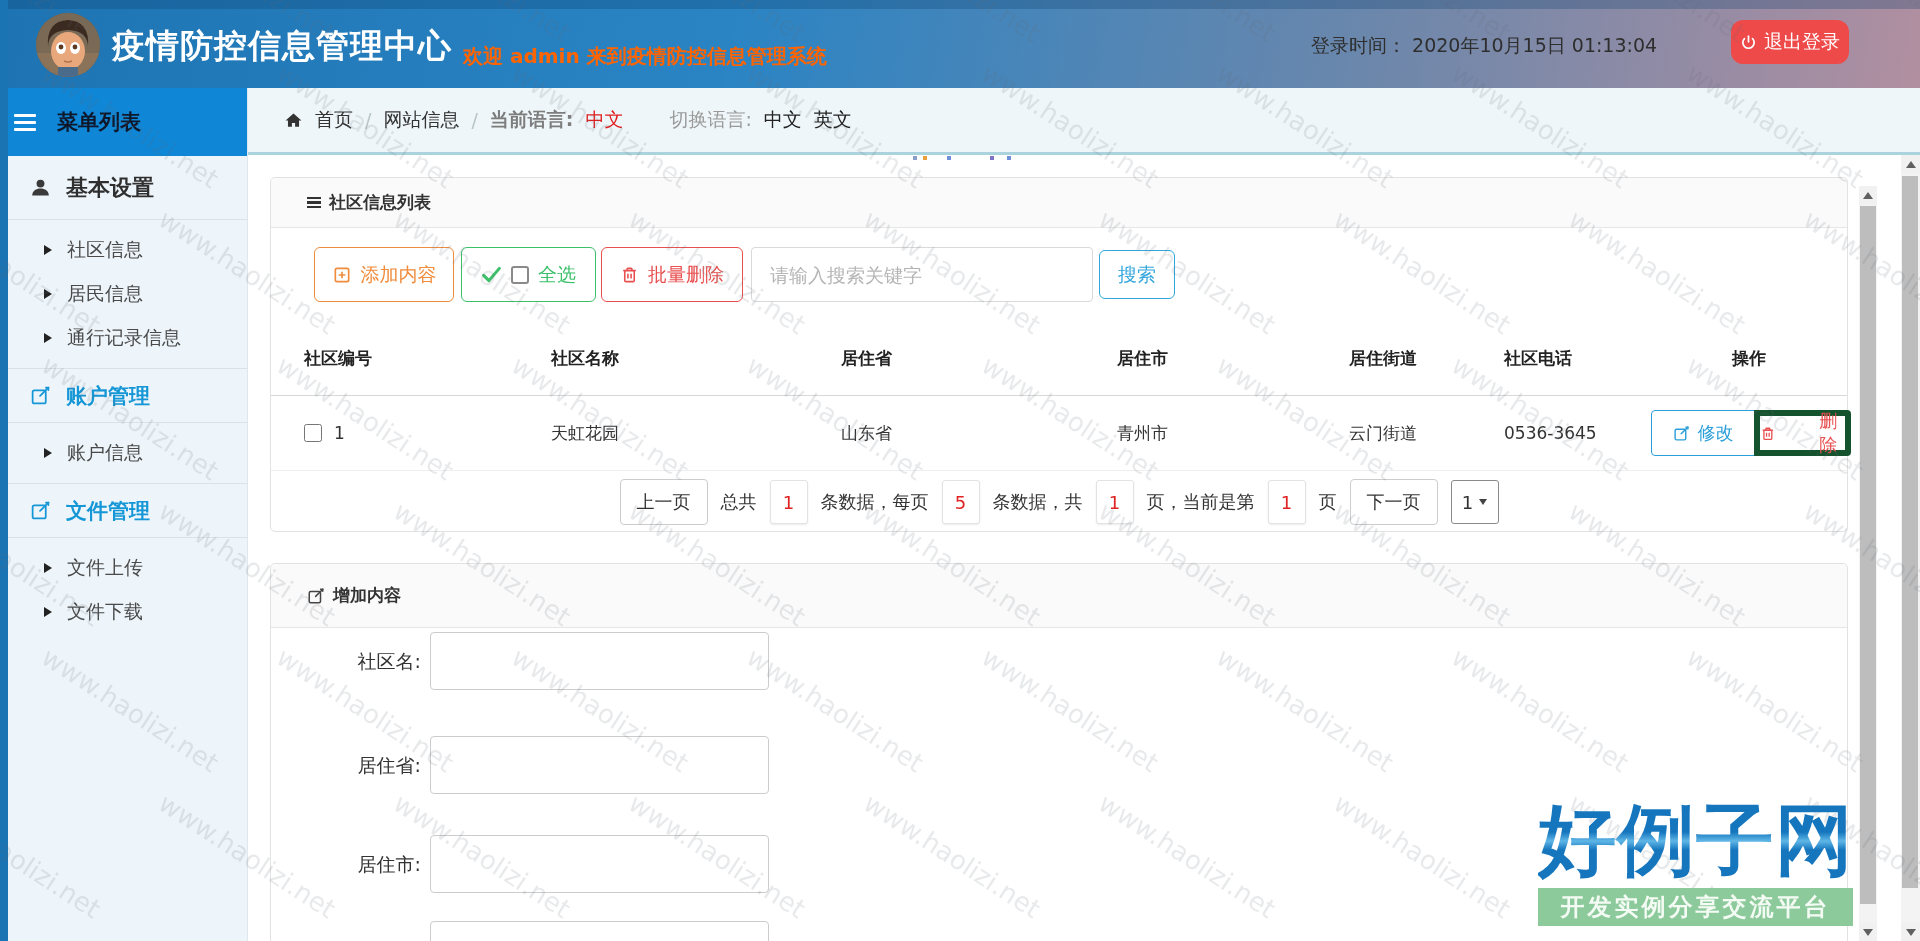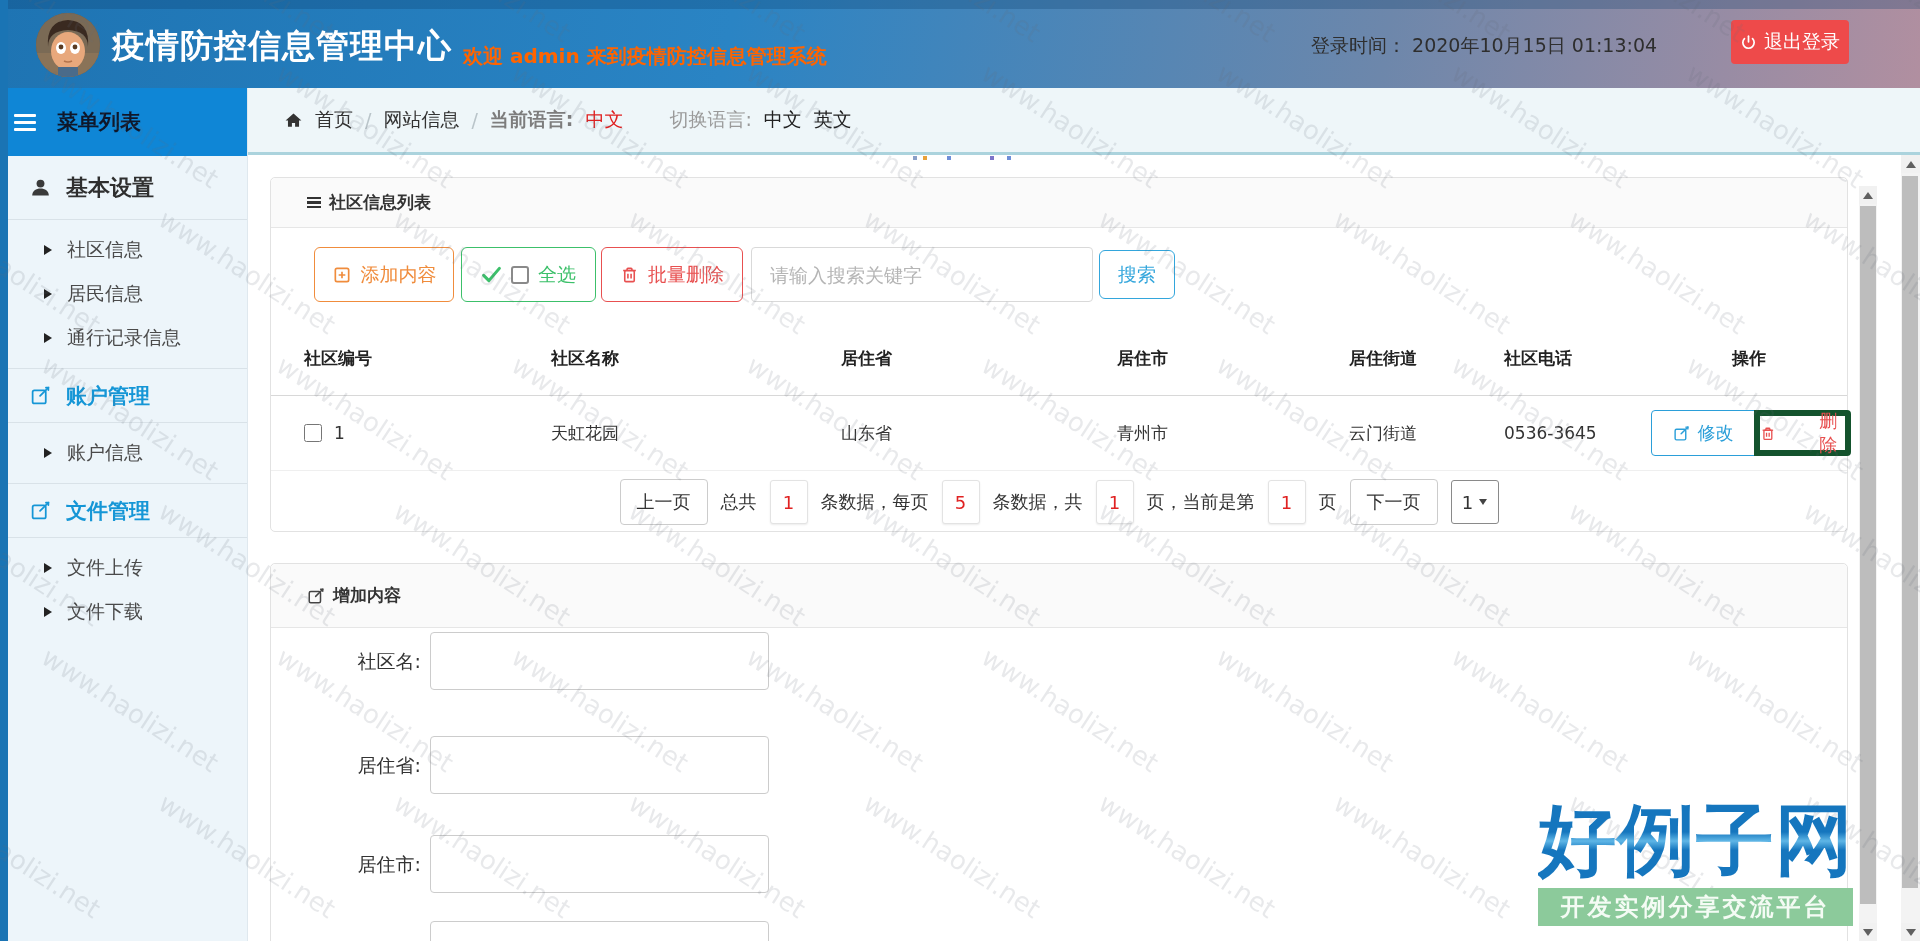--- a/index.html
+++ b/index.html
@@ -9,21 +9,21 @@
   
   .topbar { position:absolute; left:0; top:0; width:1920px; height:88px;
     background:linear-gradient(100deg,#1e74b3 0%,#2a84c4 38%,#6d87ab 72%,#b18fa0 100%); z-index:10; }
   .topbar::before { content:""; position:absolute; left:0; top:0; width:100%; height:9px; background:rgba(12,62,108,0.28); }
   .edge-strip { position:absolute; left:0; top:0; width:8px; height:941px; background:#1a74b4; z-index:12; }
   .avatar { position:absolute; left:36px; top:13px; width:64px; height:64px; border-radius:50%; overflow:hidden; background:#6b5a4a; }
   .app-title { position:absolute; left:112px; top:24px; color:#fff; font-size:33px; font-weight:bold; letter-spacing:1px; white-space:nowrap; }
   .welcome { position:absolute; left:463px; top:43px; color:#ff6400; font-size:20px; font-weight:bold; white-space:nowrap; }
   .login-time { position:absolute; left:1311px; top:33px; font-size:19px; color:#2e2e2e; white-space:nowrap; }
   .login-time b { font-weight:normal; }
-  .logout-btn { position:absolute; left:1731px; top:20px; width:118px; height:44px; background:#ee4a4a; border:none; border-radius:4px;
+  .logout-btn { position:absolute; left:1731px; top:20px; width:118px; height:44px; background:#ee4a4a; border:none; border-radius:12px;
     color:#fff; font-size:19px; display:flex; align-items:center; justify-content:center; gap:7px; cursor:pointer; font-family:inherit; }
 
   
   .sidebar { position:absolute; left:0; top:88px; width:248px; height:853px; background:#edf5fa; border-right:1px solid #dfe8ee; z-index:9; }
   .menu-title { height:68px; background:#0f86d6; color:#0f172a; display:flex; align-items:center; gap:21px; padding-left:14px;
     font-size:21px; font-weight:bold; }
   .side-sec { display:flex; align-items:center; gap:15px; padding-left:30px; font-weight:bold; border-bottom:1px solid #d9e2e8; }
   .sec-dark { height:64px; color:#2f2f2f; font-size:22px; }
   .sec-blue { height:55px; color:#1596d6; font-size:21px; border-top:1px solid #d9e2e8; }
   .side-group { padding:8px 0; }

